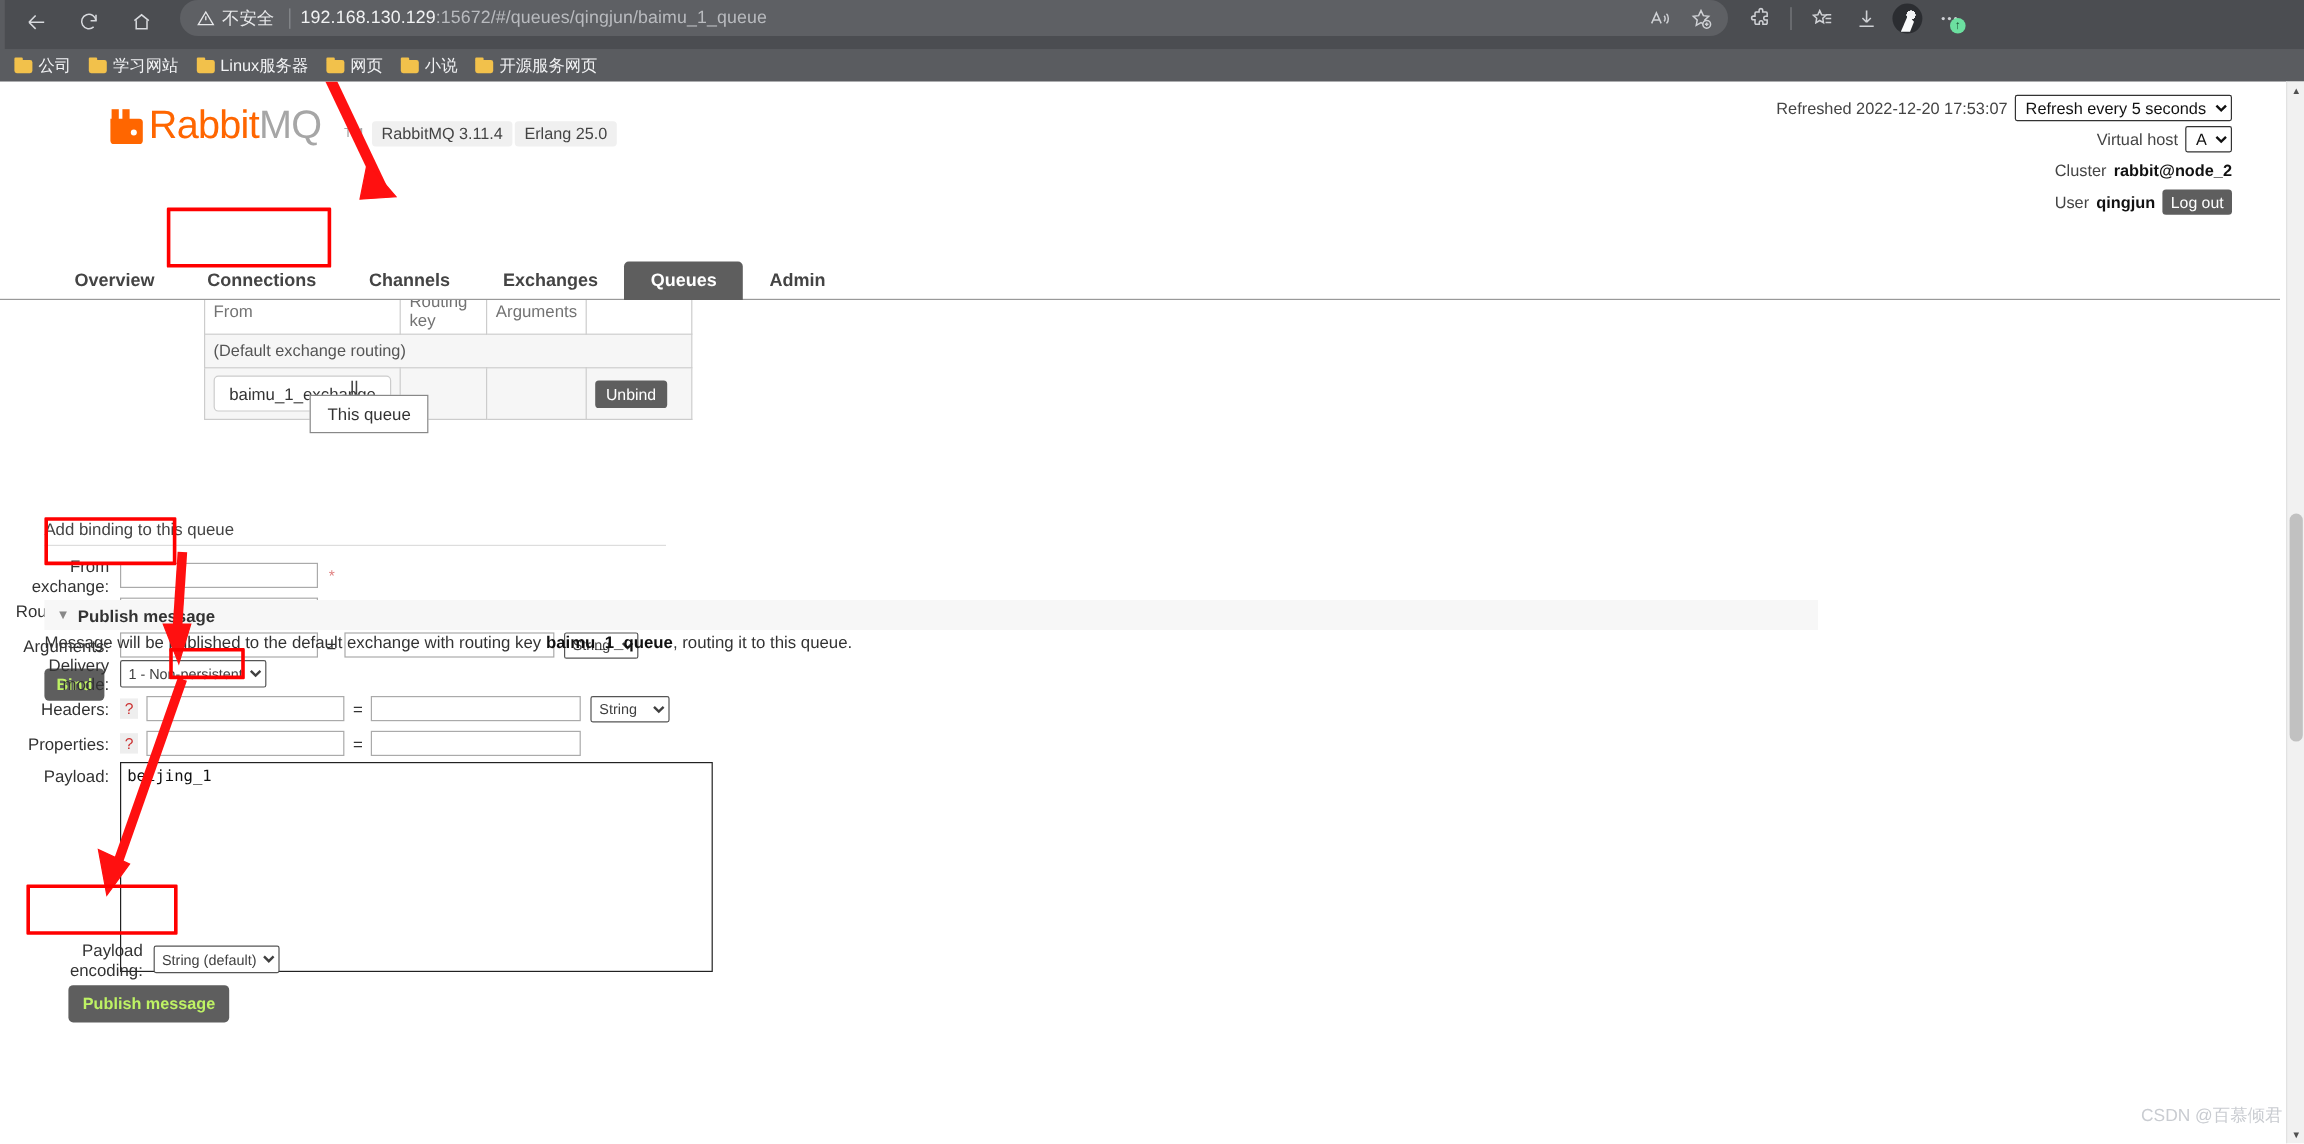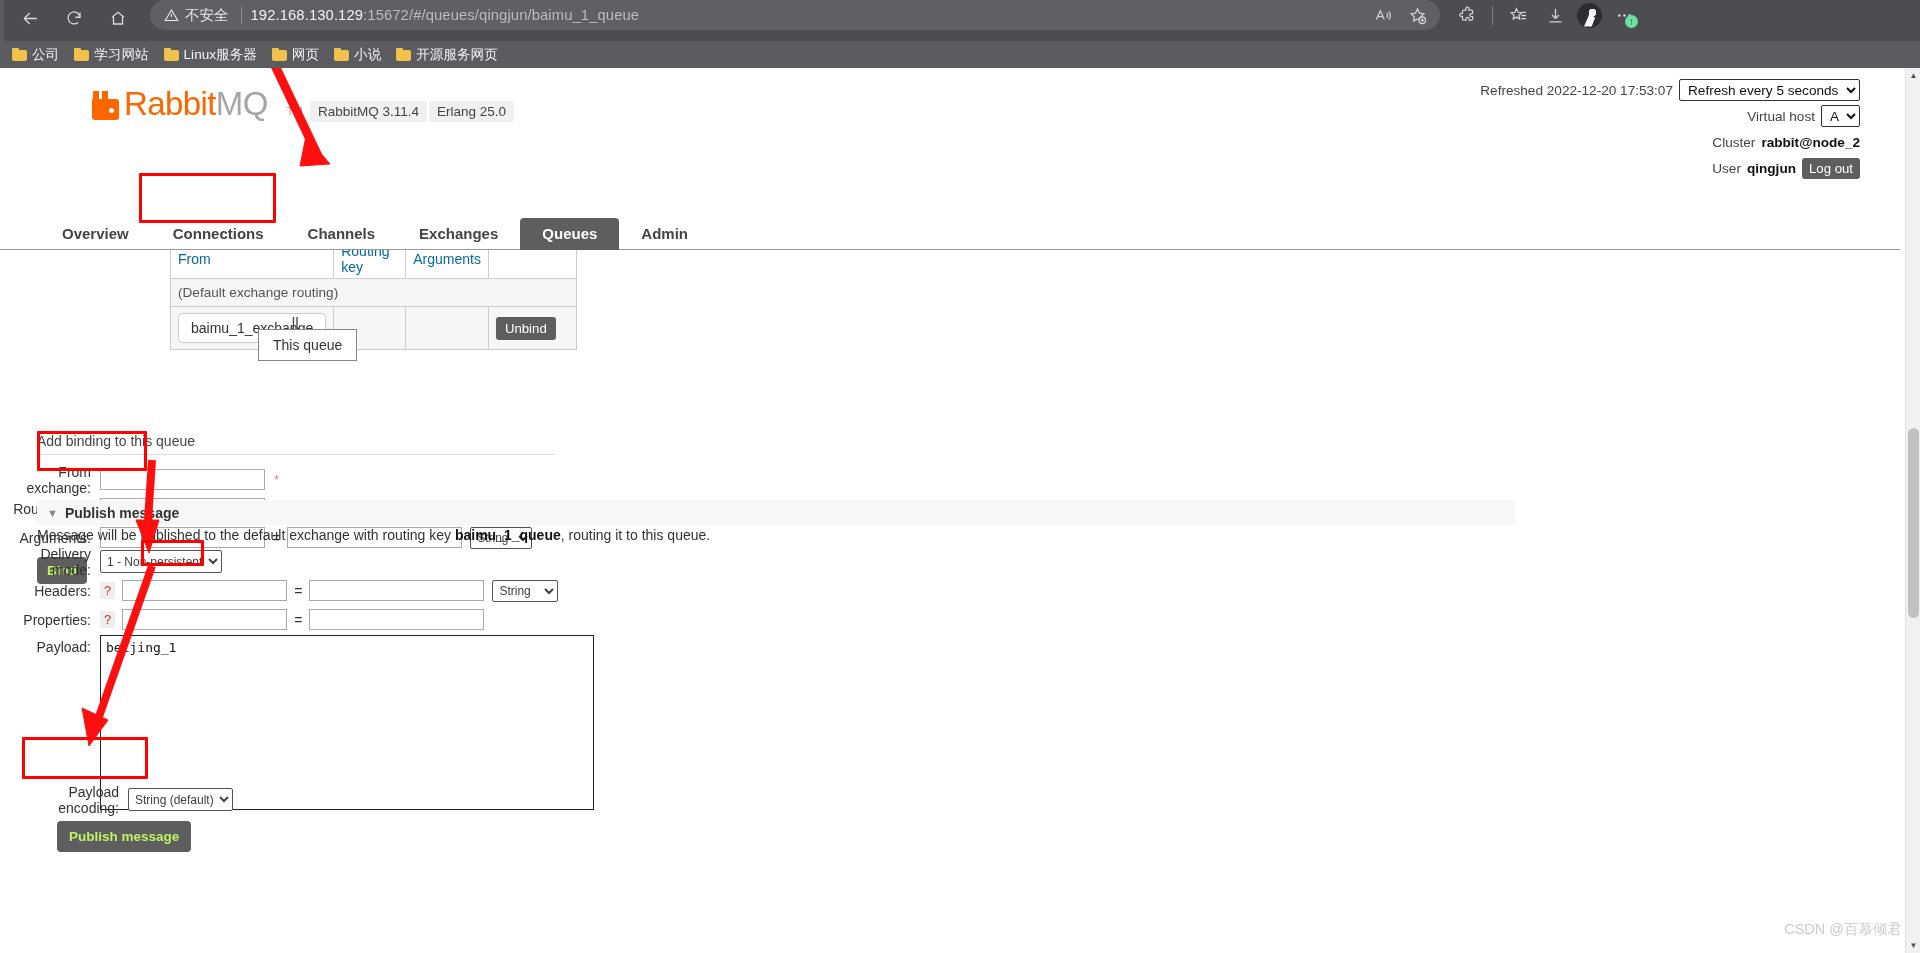--- a/index.html
+++ b/index.html
@@ -175,21 +175,21 @@
   #navbar li.active {
     background: #5e5e5e; color: #fff; border-radius: 4px 4px 0 0;
   }
 
   
   #bindings-section { position: absolute; left: 0; top: 172px; width: 1900px; }
   table.bindings {
     border-collapse: collapse; margin-left: 170px; font-size: 14px; color: #333;
   }
   table.bindings th {
-    text-align: left; font-weight: normal; color: #0369a1;
+    text-align: left; font-weight: normal; color: #737373;
     border: 1px solid #ccc; border-top: 0;
     padding: 3px 7px; background: #fff;
   }
   table.bindings td {
     border: 1px solid #ccc; padding: 6px 7px; background: #f6f6f6;
     vertical-align: middle;
   }
   .col-from { width: 140px; }
   .col-rk { width: 72px; }
   .col-args { width: 78px; }

